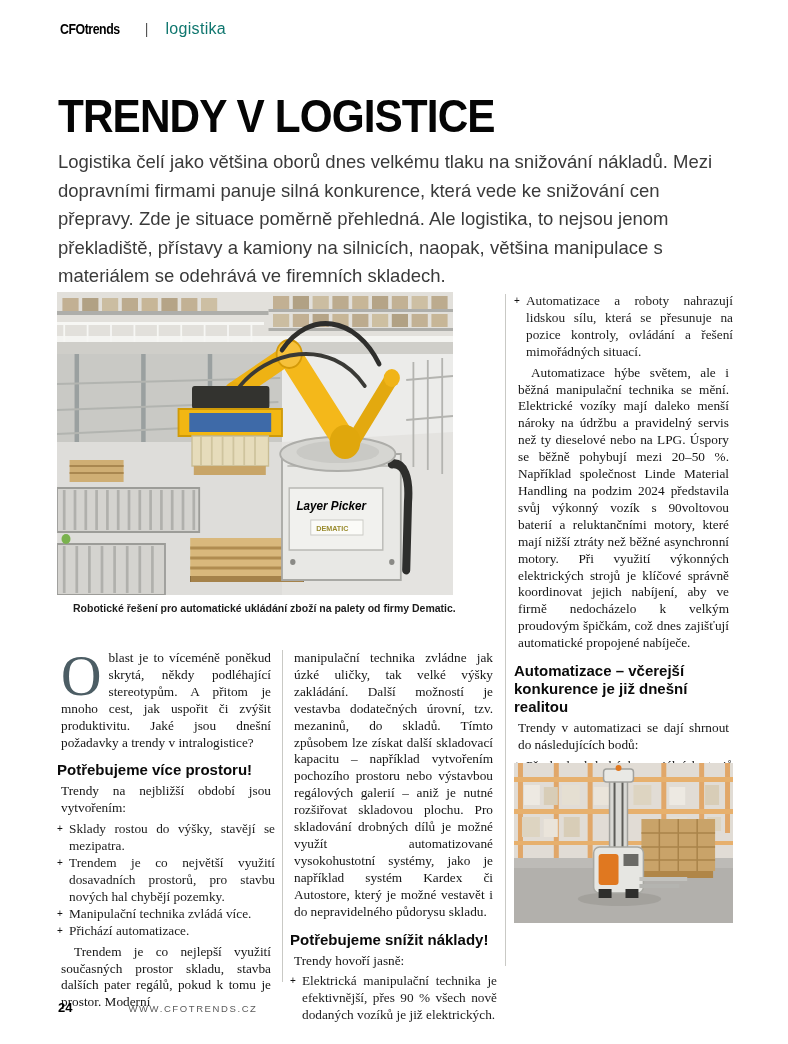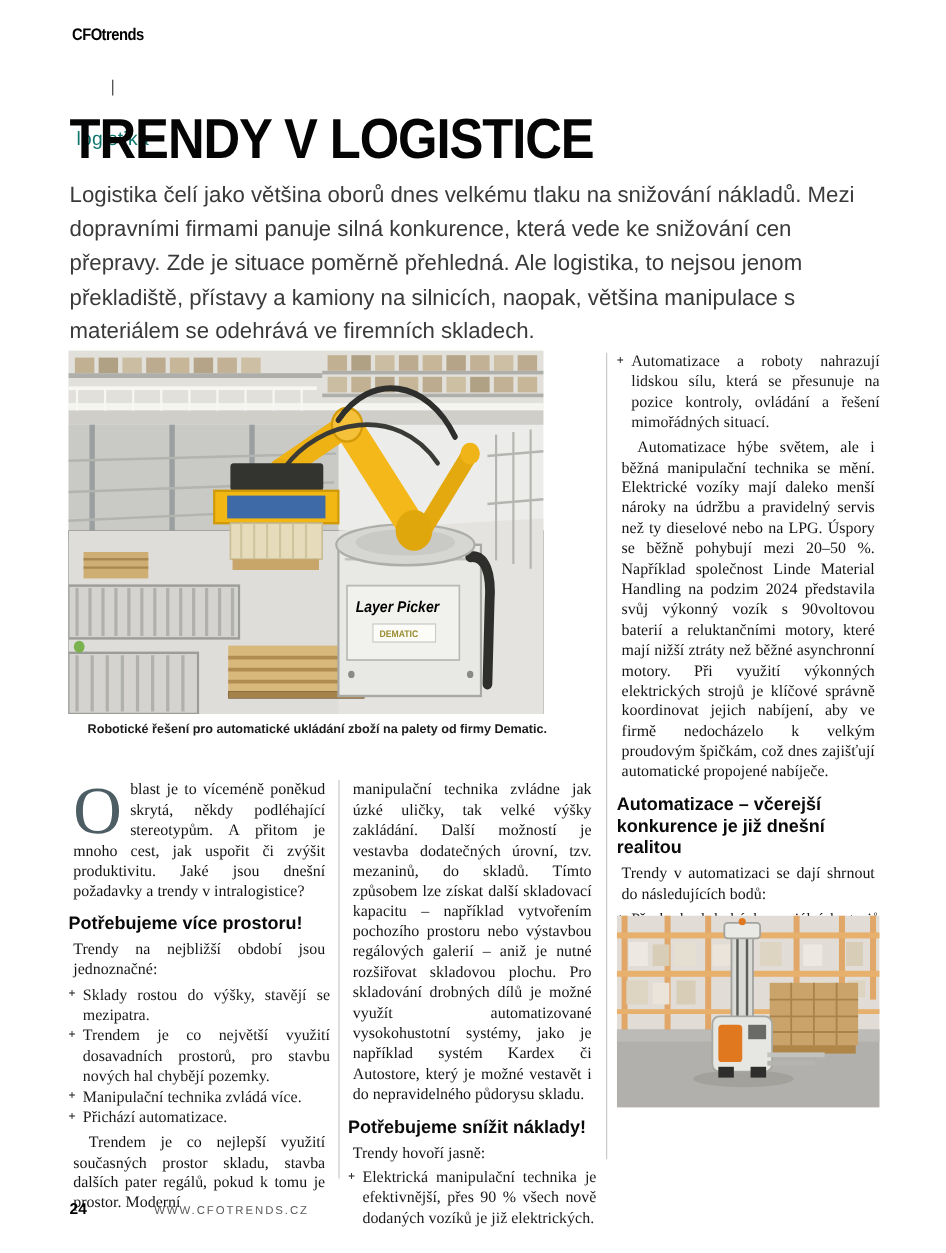--- a/index.html
+++ b/index.html
@@ -1,21 +1,21 @@
 <!DOCTYPE html>
 <html lang="cs"><head>
 <meta charset="utf-8">
 <style>
   html,body{margin:0;padding:0;background:#fff;}
   .page{position:relative;width:788px;height:1044px;background:#ffffff;overflow:hidden;
         font-family:"Liberation Serif",serif;color:#1b1b1b;}
 
   
-  .hdr{position:absolute;left:60px;top:20px;display:flex;align-items:center;gap:28px;
-       font-family:"Liberation Sans",sans-serif;flex-direction:column;}
+  .hdr{position:absolute;left:60px;top:20px;display:flex;align-items:center;gap:17px;
+       font-family:"Liberation Sans",sans-serif;}
   .logo{font-weight:bold;font-size:14px;letter-spacing:-0.5px;color:#000;
         transform:scaleX(.88);transform-origin:left center;display:inline-block;}
   .hdr-div{color:#555;font-size:14px;font-weight:300;}
   .section{font-size:16px;color:#0f766e;letter-spacing:.3px;}
 
   
   h1.title{position:absolute;left:58px;top:88px;margin:0;font-family:"Liberation Sans",sans-serif;
      font-weight:bold;font-size:47px;letter-spacing:-1px;color:#050505;white-space:nowrap;}
   h1.title .condense{display:inline-block;transform:scaleX(.90);transform-origin:left center;}
   .lead{position:absolute;left:58px;top:148px;width:660px;margin:0;
@@ -260,21 +260,21 @@
     </svg>
   </div>
   <p class="caption cap-main">Robotické řešení pro automatické ukládání zboží na palety od firmy Dematic.</p>
 
   <div class="rule rule-a"></div>
   <div class="rule rule-b"></div>
 
   <section class="col col1">
     <p class="body"><span class="dropcap">O</span><span>blast je to víceméně poněkud skrytá, někdy podléhající stereotypům. A přitom je mnoho cest, jak uspořit či zvýšit produktivitu. Jaké jsou dnešní požadavky a trendy v intralogistice?</span></p>
     <h2>Potřebujeme více prostoru!</h2>
-    <p class="body">Trendy na nejbližší období jsou jednoznačné:</p>
+    <p class="body">Trendy na nejbližší období jsou vytvořením:</p>
     <ul>
       <li>
           <span class="bm">+</span>
           <span class="li-text">Sklady rostou do výšky, stavějí se mezipatra.</span>
         </li>
       <li>
           <span class="bm">+</span>
           <span class="li-text">Trendem je co největší využití dosavadních prostorů, pro stavbu nových hal chybějí pozemky.</span>
         </li>
       <li>

